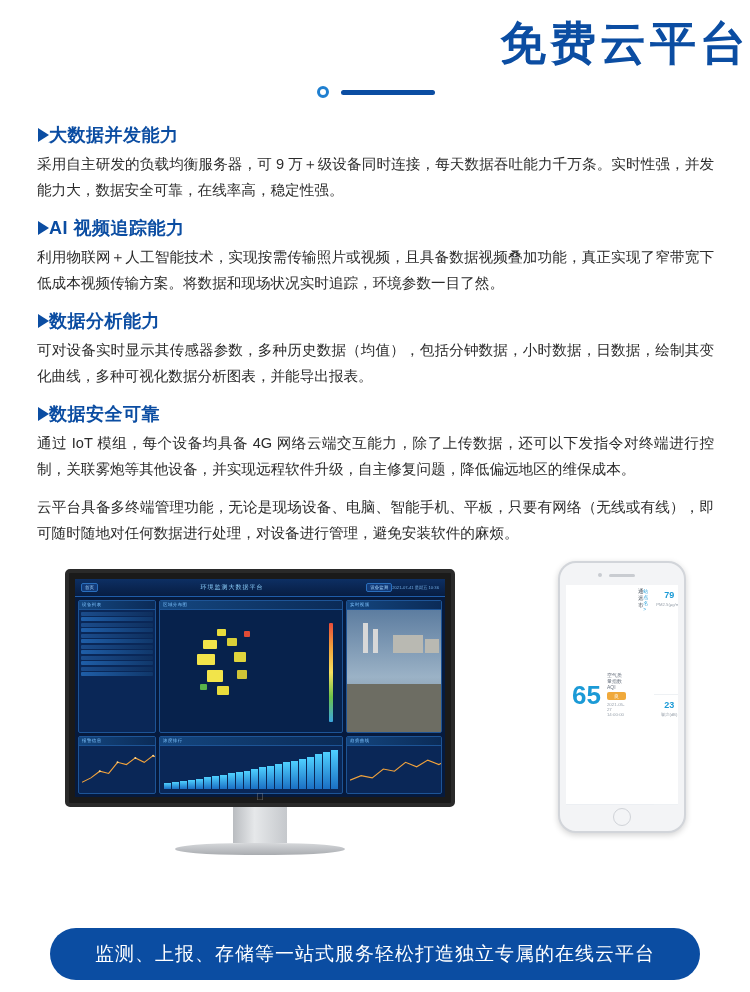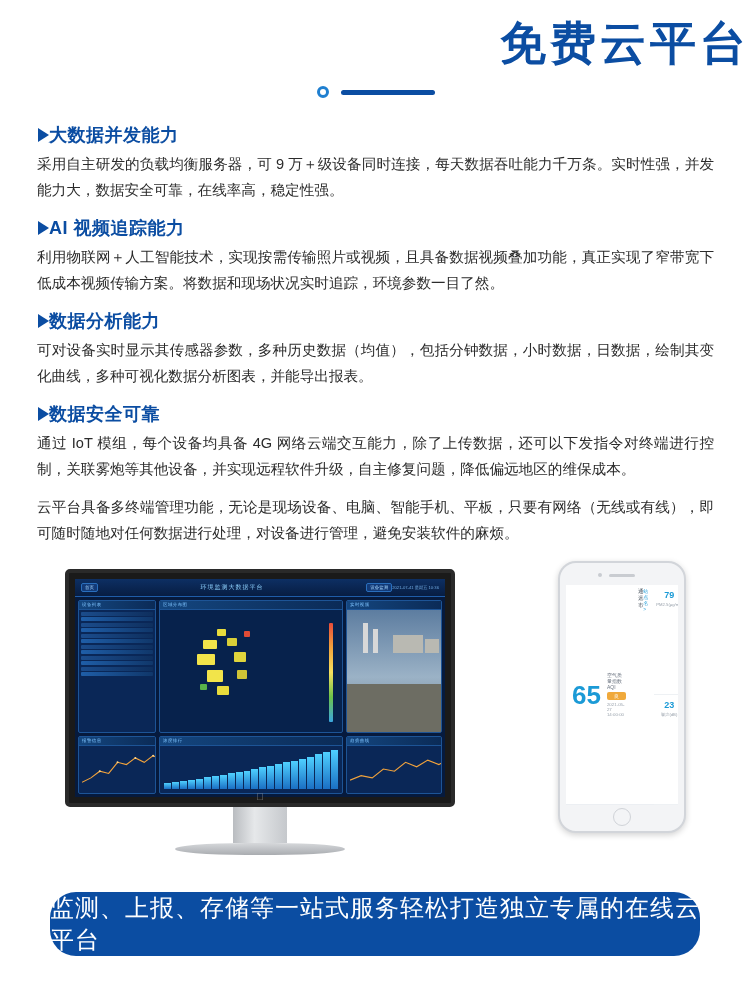--- a/index.html
+++ b/index.html
@@ -269,26 +269,26 @@
   .ph-stats { flex: 1; display: flex; flex-direction: column; gap: 2.5px; }
   .ph-stat-row { display: flex; justify-content: space-between; font-size: 5px; }
   .ph-stat-k { color: #98a1ab; }
   .ph-stat-v { color: #3a4550; }
 
   
   .footer {
     position: absolute;
     left: 50px;
     right: 50px;
-    bottom: 36px;
-    height: 64px;
+    bottom: 12px;
+    height: 52px;
     background: #0b4da2;
     border-radius: 26px;
     color: #fff;
-    font-size: 24px;
+    font-size: 19px;
     letter-spacing: 1px;
     display: flex;
     align-items: center;
     justify-content: center;
   }
 </style>
 </head>
 <body>
 
 <div class="title-block">

